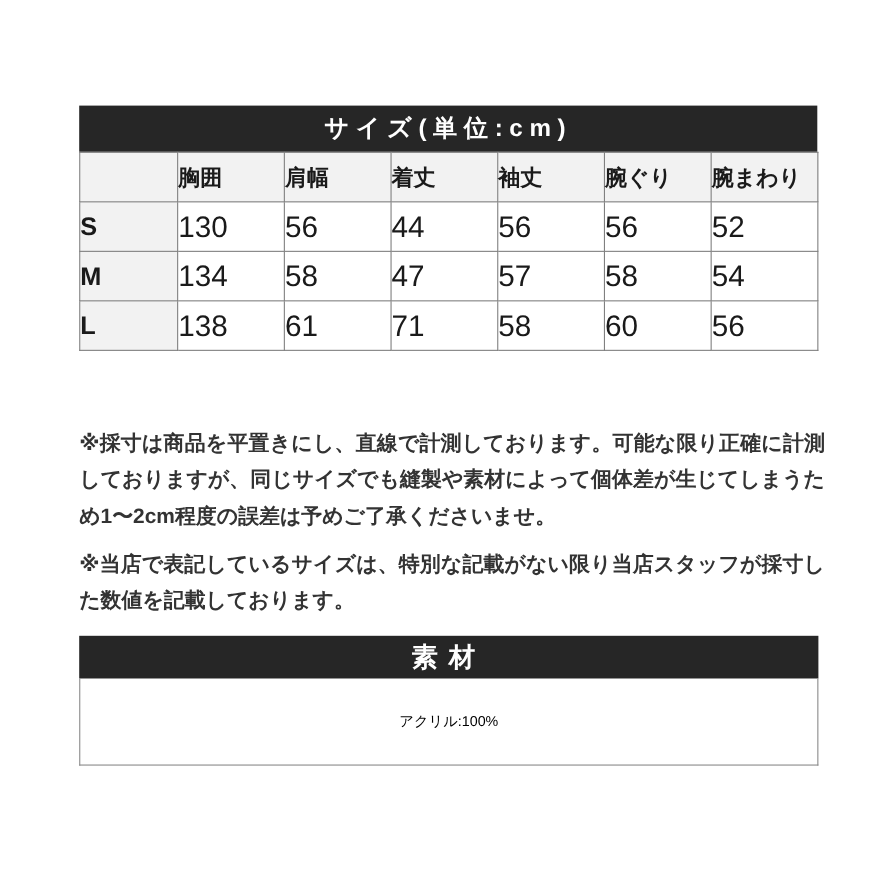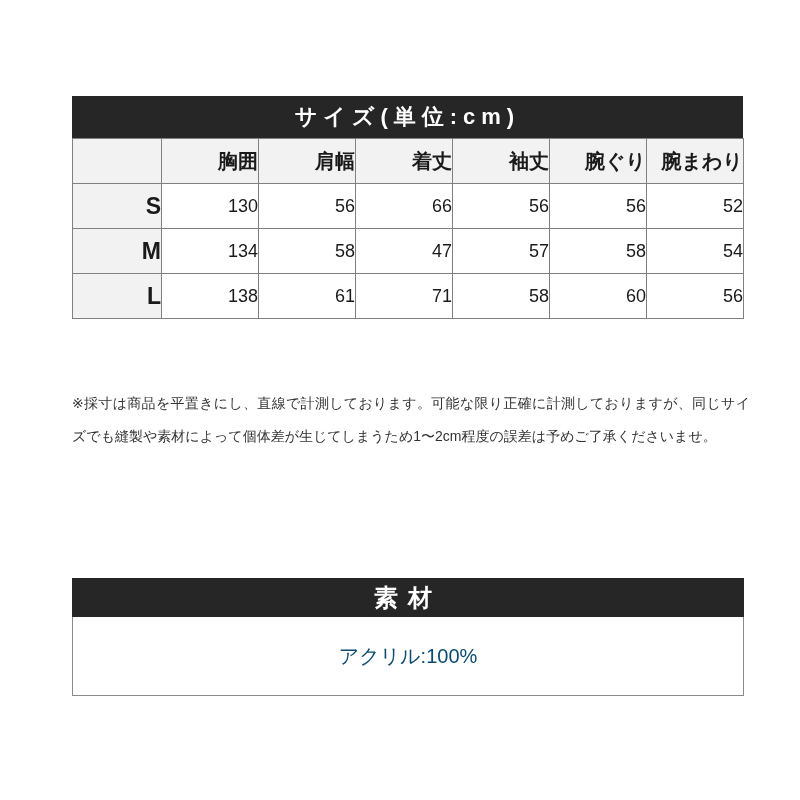--- a/index.html
+++ b/index.html
@@ -40,51 +40,52 @@
     width: 671px;
     border-collapse: collapse;
     table-layout: fixed;
   }
   table.size-table col.c-label { width: 89px; }
   table.size-table col.c-val   { width: 97px; }
   table.size-table th,
   table.size-table td {
     border: 1px solid #808080;
     height: 44px;
-    text-align: right;
+    text-align: left;
     vertical-align: middle;
     color: #1a1a1a;
     padding: 0;
   }
   table.size-table thead th {
     background: #f2f2f2;
     font-size: 20px;
     font-weight: bold;
   }
   table.size-table tbody th {
     background: #f2f2f2;
     font-size: 23px;
     font-weight: bold;
   }
   table.size-table tbody td {
     background: #ffffff;
-    font-size: 18px;
+    font-size: 27px;
     font-weight: normal;
   }
 
   
   .notes {
     position: absolute;
     left: 72px;
     top: 387px;
     width: 678px;
-    font-size: 14px;
+    font-size: 19px;
     line-height: 33px;
     color: #333333;
     text-align: justify;
+    font-weight: bold;
   }
   .notes p { margin: 0 0 11px 0; }
 
   
   .material-section {
     position: absolute;
     left: 72px;
     top: 578px;
     width: 672px;
   }
@@ -95,22 +96,22 @@
     letter-spacing: 10px;
   }
   .material-body {
     box-sizing: border-box;
     border: 1px solid #8a8a8a;
     border-top: none;
     height: 79px;
     display: flex;
     align-items: center;
     justify-content: center;
-    font-size: 20px;
-    color: #0c4a6e;
+    font-size: 13px;
+    color: #000000;
     background: #ffffff;
   }
 </style>
 </head>
 <body>
 
 <div class="page">
 
   <div class="size-section">
     <div class="bar size-bar">サイズ(単位:cm)</div>
@@ -133,21 +134,21 @@
           <th>袖丈</th>
           <th>腕ぐり</th>
           <th>腕まわり</th>
         </tr>
       </thead>
       <tbody>
         <tr>
           <th>S</th>
           <td>130</td>
           <td>56</td>
-          <td>66</td>
+          <td>44</td>
           <td>56</td>
           <td>56</td>
           <td>52</td>
         </tr>
         <tr>
           <th>M</th>
           <td>134</td>
           <td>58</td>
           <td>47</td>
           <td>57</td>
@@ -162,20 +163,21 @@
           <td>58</td>
           <td>60</td>
           <td>56</td>
         </tr>
       </tbody>
     </table>
   </div>
 
   <div class="notes">
     <p>※採寸は商品を平置きにし、直線で計測しております。可能な限り正確に計測しておりますが、同じサイズでも縫製や素材によって個体差が生じてしまうため1〜2cm程度の誤差は予めご了承くださいませ。</p>
+    <p>※当店で表記しているサイズは、特別な記載がない限り当店スタッフが採寸した数値を記載しております。</p>
   </div>
 
   <div class="material-section">
     <div class="bar material-bar">素材</div>
     <div class="material-body">アクリル:100%</div>
   </div>
 
 </div>
 
 </body></html>

